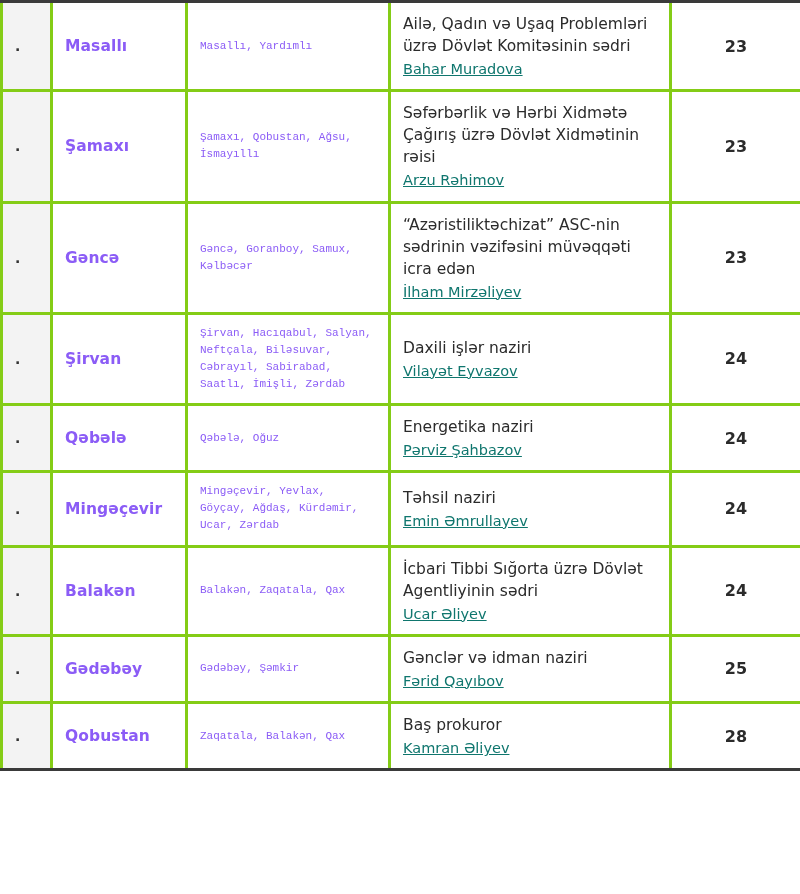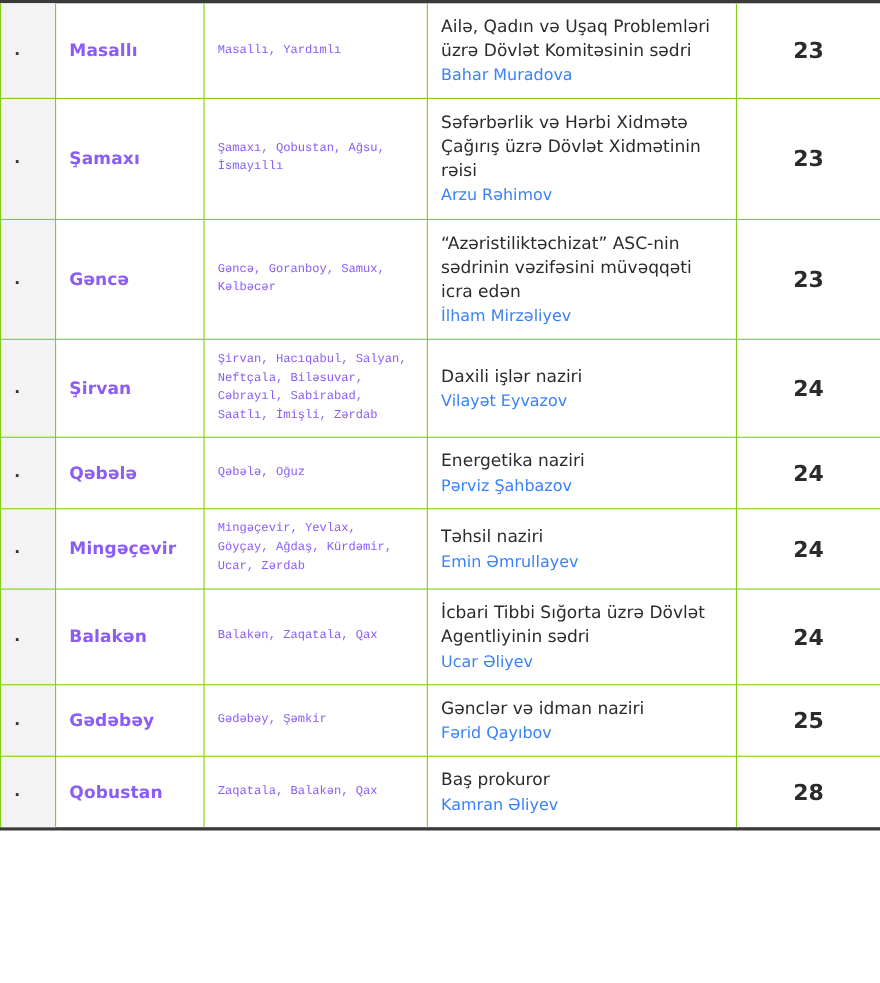--- a/index.html
+++ b/index.html
@@ -19,21 +19,21 @@
     box-sizing: border-box;
     border-top: 3px solid #3a3a3a;
     border-bottom: 3px solid #3a3a3a;
   }
   table.assign-table {
     width: 800px;
     border-collapse: collapse;
     table-layout: fixed;
   }
   table.assign-table td {
-    border: 1px solid #84cc16;
+    border: 3px solid #84cc16;
     vertical-align: middle;
     padding: 10px 12px;
     box-sizing: border-box;
   }
   
   col.c-num    { width: 50px; }
   col.c-city   { width: 135px; }
   col.c-region { width: 203px; }
   col.c-person { width: 281px; }
   col.c-day    { width: 131px; }
@@ -66,28 +66,29 @@
   }
   td.person .title {
     font-weight: 400;
     color: #2b2b2b;
     display: block;
     font-size: 15.5px;
     line-height: 1.42;
   }
   td.person .name {
     display: block;
-    color: #3b82f6;
+    color: #0f766e;
     font-weight: 400;
     font-size: 14.5px;
     margin-top: 2px;
+    text-decoration: underline;
   }
   td.day {
     font-weight: 700;
-    font-size: 20px;
+    font-size: 16px;
     color: #2b2b2b;
     text-align: center;
     border-right: none;
   }
   tr:last-child td { border-bottom: none; }
   tr:first-child td { border-top: none; }
 </style>
 </head>
 <body>
 

